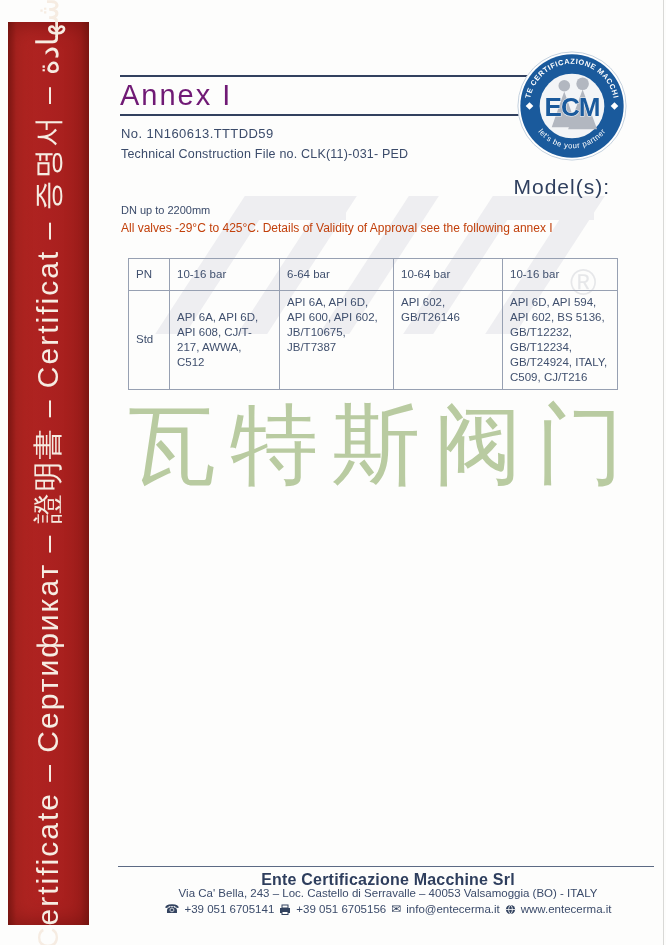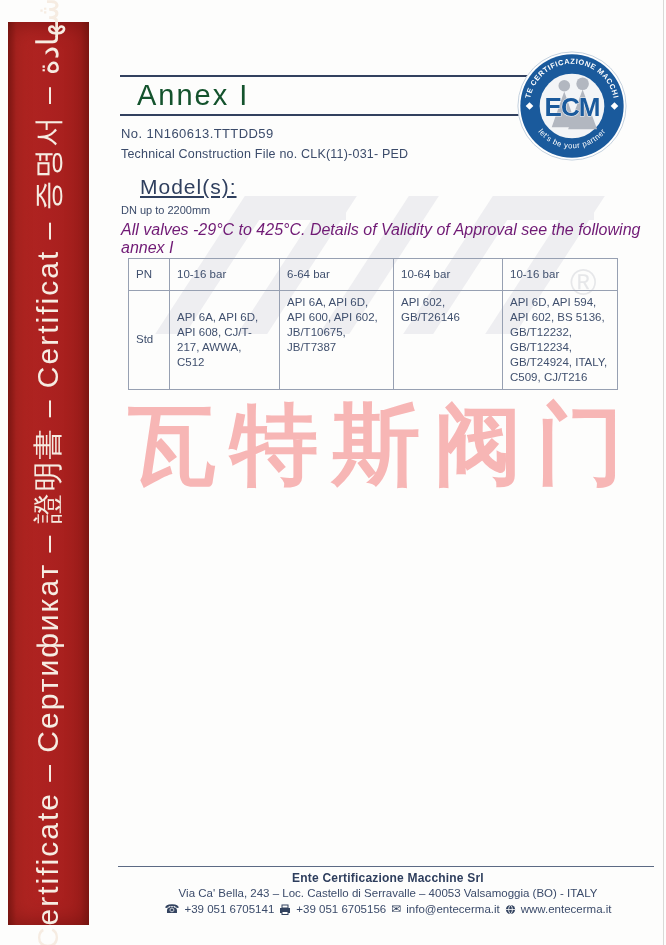--- a/index.html
+++ b/index.html
@@ -30,50 +30,50 @@
 
   
   .wm-stripe { position:absolute; background:#eeeef1; transform:skewX(-33deg); }
   .wm-bar    { position:absolute; background:#eeeef1; }
   .wm-reg {
     position:absolute; left:570px; top:262px; font-size:36px;
     color:#d4d6db; opacity:.55; font-weight:400;
   }
   .wm-cjk {
     position:absolute; left:128px; top:386px; width:520px;
-    font-size:88px; font-weight:bold; letter-spacing:14px;
-    color:#ef4444; opacity:.38; white-space:nowrap;
+    font-size:88px; font-weight:normal; letter-spacing:14px;
+    color:#4d7c0f; opacity:.38; white-space:nowrap;
   }
   .wm-latin {
     position:absolute; left:110px; top:472px; width:540px; text-align:center;
     font-size:26px; font-weight:bold; letter-spacing:15px;
     color:#c9cbd1; opacity:.5;
   }
 
   
   .rule { position:absolute; background:#32415f; height:2px; }
   .rule-top    { left:120px; top:75px;  width:411px; }
   .rule-under  { left:120px; top:114px; width:411px; }
   .title {
     position:absolute; left:120px; top:79px;
-    font-size:29px; color:#14532d; letter-spacing:2px; font-weight:400;margin-left:17px;
+    font-size:29px; color:#701a75; letter-spacing:2px; font-weight:400;
   }
   .doc-no  { position:absolute; left:121px; top:126px; font-size:13px;   color:#3b4b6a; letter-spacing:.4px; }
   .tcf     { position:absolute; left:121px; top:147px; font-size:12.5px; color:#3b4b6a; letter-spacing:.2px; }
 
   
   .ecm { position:absolute; left:516px; top:50px; width:112px; height:112px; }
 
   
   .models-heading {
-    position:absolute; left:140px; top:175px; width:470px; text-align:left;
-    font-size:21px; color:#2f3f5e; letter-spacing:1px;text-decoration:underline;
+    position:absolute; left:140px; top:175px; width:470px; text-align:right;
+    font-size:21px; color:#2f3f5e; letter-spacing:1px;
   }
   .models-line1 { position:absolute; left:121px; top:204px; font-size:11px; color:#3b4b6a; }
-  .models-line2 { position:absolute; left:121px; top:221px; font-size:16px; color:#701a75;font-style:italic; }
+  .models-line2 { position:absolute; left:121px; top:221px; font-size:12px; color:#c2410c; }
 
   
   table.spec {
     position:absolute; left:128px; top:258px; width:489px;
     border-collapse:collapse; table-layout:fixed;
     font-size:11.5px; color:#40506e; line-height:1.3;
   }
   table.spec td, table.spec th {
     border:1px solid #97a0b2; padding:4px 7px; font-weight:400;
     text-align:left; vertical-align:middle; overflow:hidden;
@@ -81,21 +81,21 @@
   table.spec th { height:35px; }
   tr.r-dn td, tr.r-pn td { height:32px; }
   tr.r-std td { height:97px; }
   tr.r-std td.vtop { vertical-align:top; }
   col.c0{width:41px} col.c1{width:110px} col.c2{width:114px} col.c3{width:109px} col.c4{width:115px}
 
   
   .f-rule { position:absolute; left:118px; top:866px; width:536px; height:1px; background:#5c6a84; }
   .f-company {
     position:absolute; left:110px; top:871px; width:556px; text-align:center;
-    font-size:12px; font-weight:bold; color:#2e3e5d; letter-spacing:.2px;
+    font-size:16px; font-weight:bold; color:#2e3e5d; letter-spacing:.2px;
   }
   .f-address {
     position:absolute; left:110px; top:887px; width:556px; text-align:center;
     font-size:11.5px; color:#3b4b6a;
   }
   .f-contact {
     position:absolute; left:110px; top:902px; width:556px;
     display:flex; justify-content:center; align-items:center; gap:5px;
     font-size:11.5px; color:#3b4b6a;
   }

